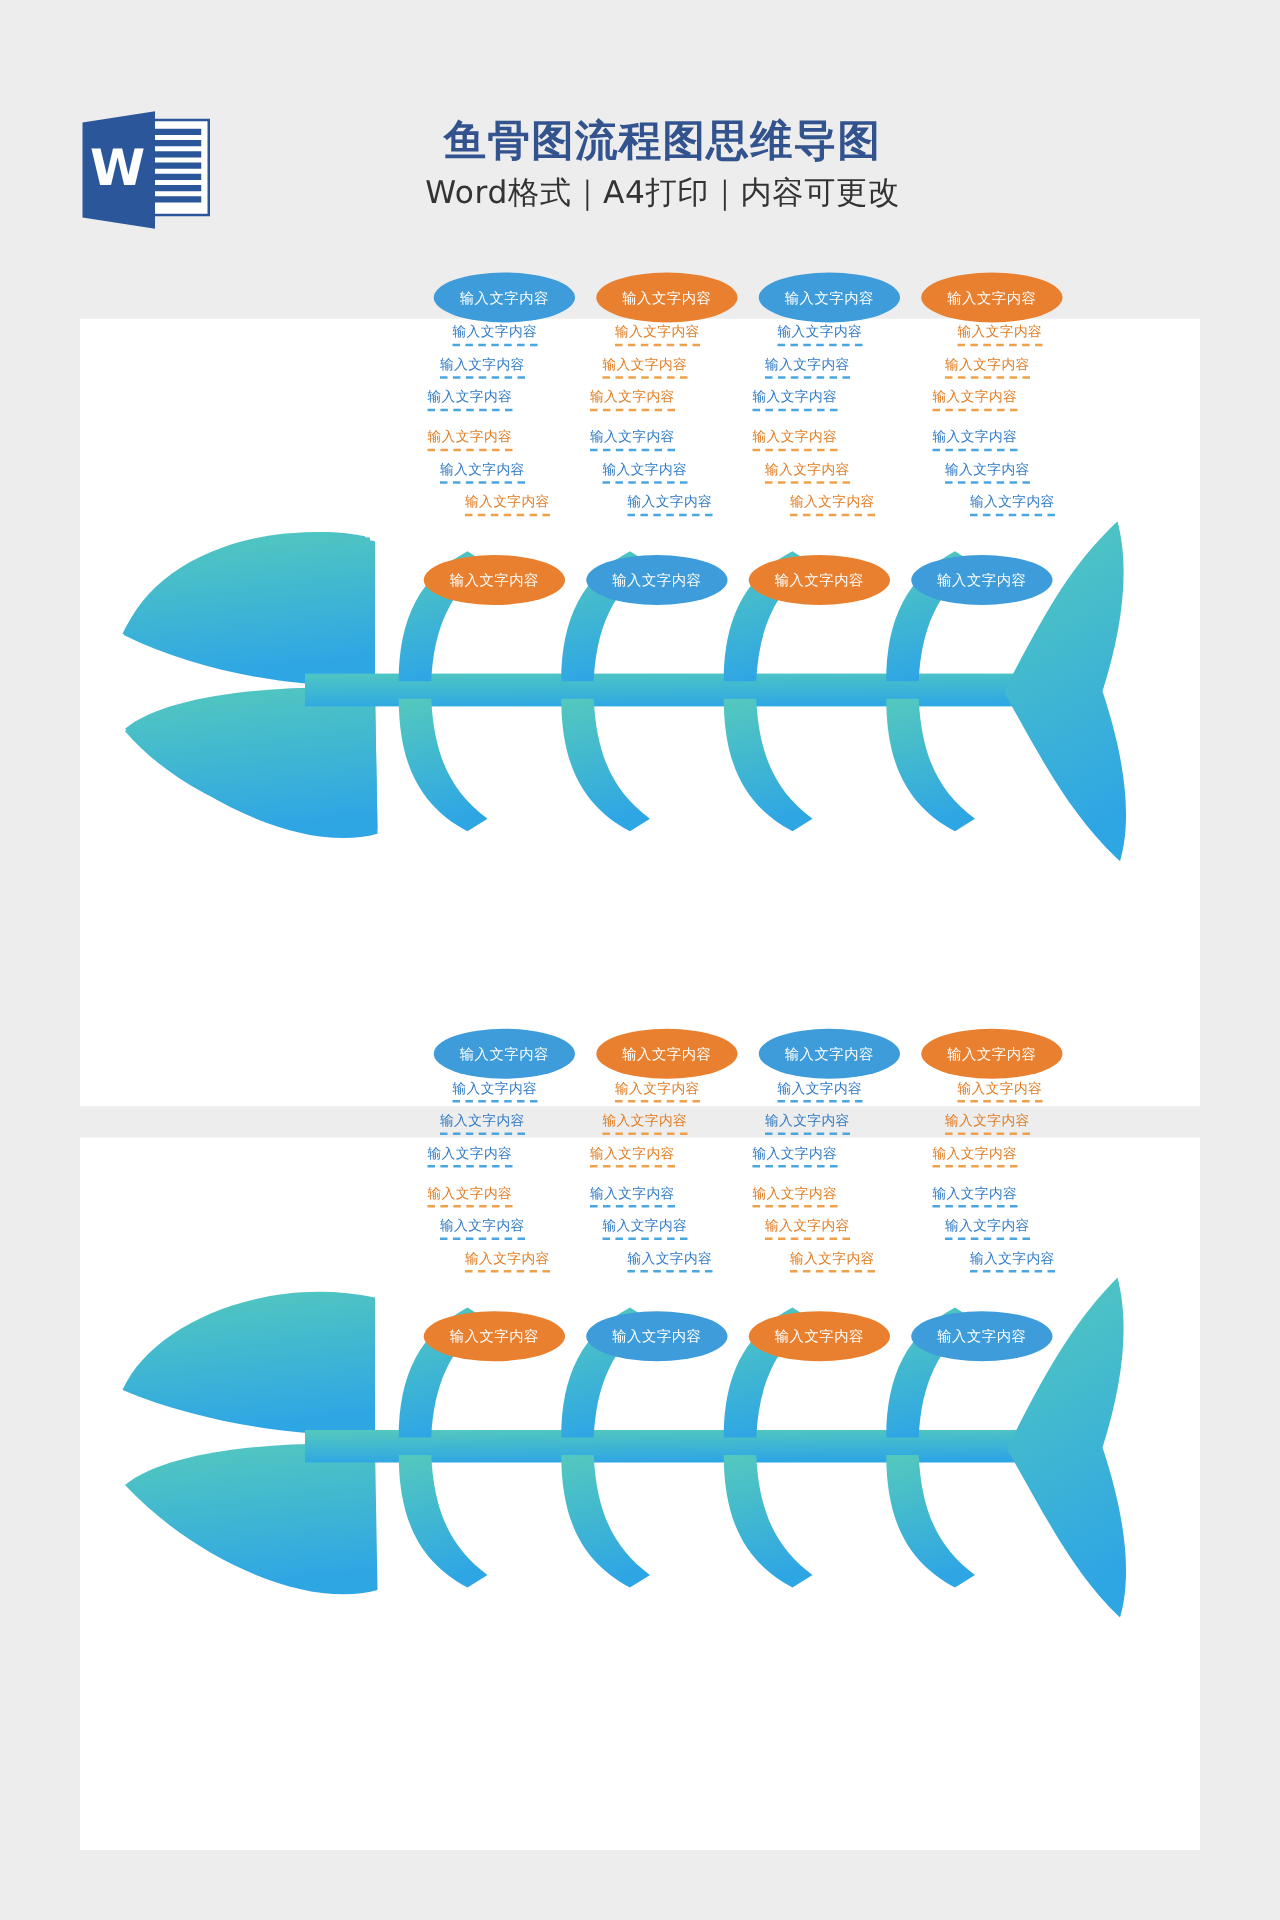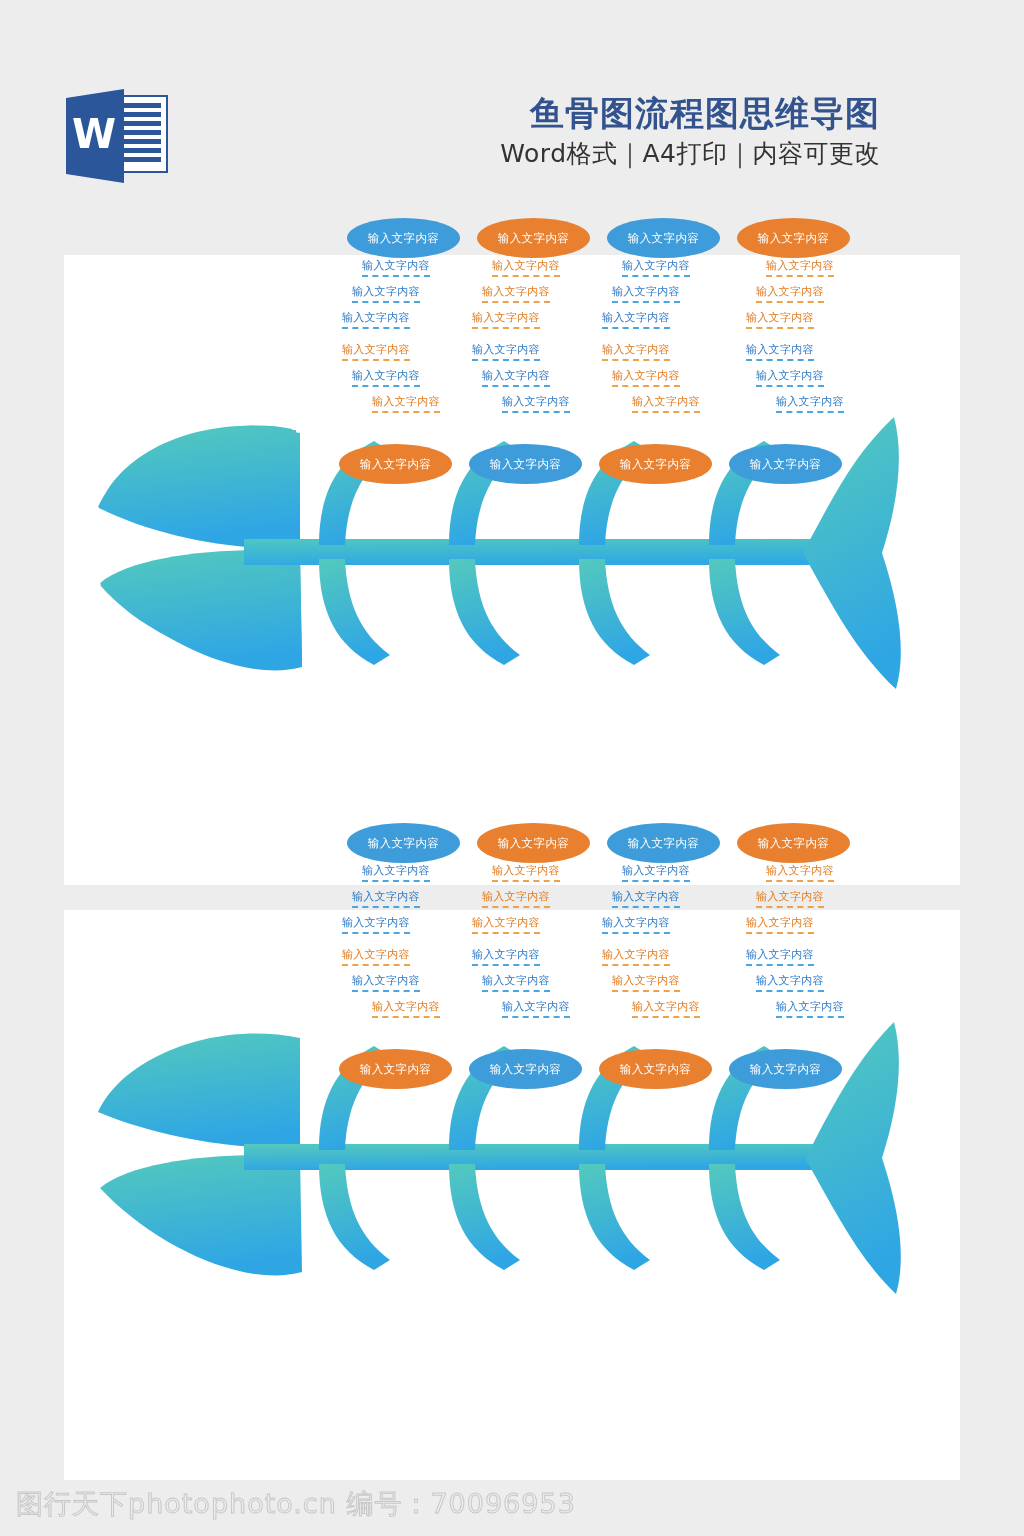--- a/index.html
+++ b/index.html
@@ -16,21 +16,21 @@
     position:absolute; left:0; top:0; width:1024px; height:255px;
     background:#ededed;
   }
   .word-icon{
     position:absolute; left:62px; top:88px; width:108px; height:96px;
   }
   .word-icon svg{ display:block; }
 
   .title-block{
     position:absolute; left:180px; top:92px; width:700px;
-    text-align:right;
+    text-align:center;
   }
   .main-title{
     font-size:34px; font-weight:bold; letter-spacing:1px;
     color:#33538f; line-height:1.25;
     font-family:"DejaVu Sans","Liberation Sans",sans-serif;
   }
   .sub-title{
     margin-top:2px;
     font-size:25px; color:#333333; font-weight:normal; letter-spacing:0.5px;
     font-family:"DejaVu Sans","Liberation Sans",sans-serif;
@@ -262,15 +262,14 @@
           <div class="subitem orange" style="left: 548px; top: 63px;">输入文字内容</div>
           <div class="subitem orange" style="left: 568px; top: 89px;">输入文字内容</div>
           <div class="oval blue" style="left: 665px; top: 139px;">输入文字内容</div>
           <div class="subitem blue" style="left: 682px; top: 37px;">输入文字内容</div>
           <div class="subitem blue" style="left: 692px; top: 63px;">输入文字内容</div>
           <div class="subitem blue" style="left: 712px; top: 89px;">输入文字内容</div>
         </div>
     </div>
   </div>
 
-  <div class="watermark">图行天下photophoto.cn 编号：70096953</div>
 
 </div>
 
 </body></html>

